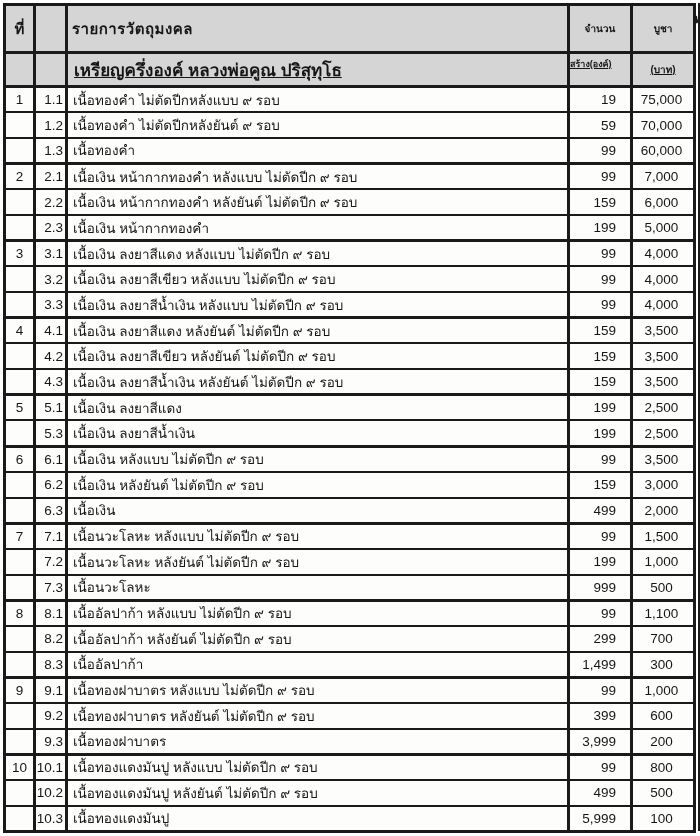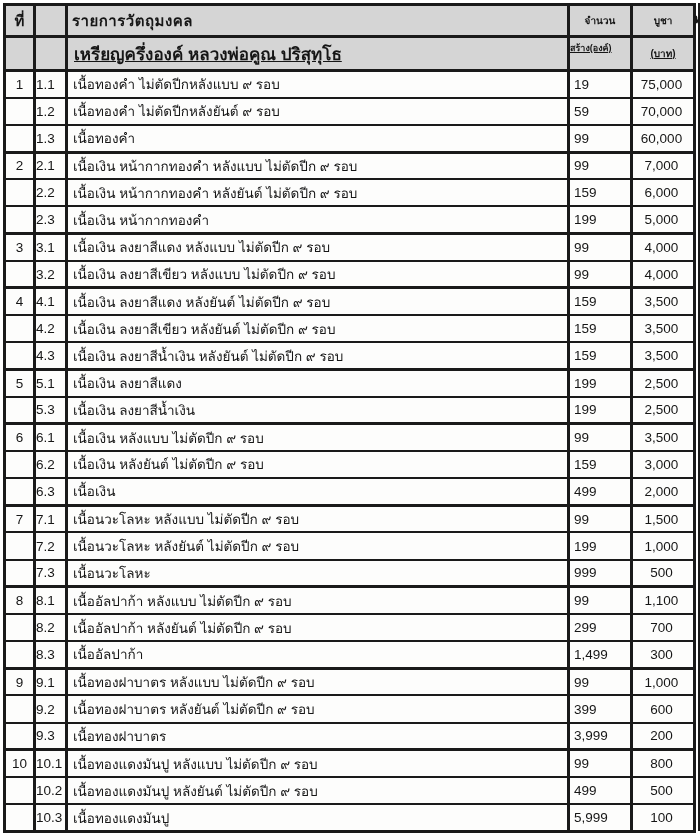--- a/index.html
+++ b/index.html
@@ -38,32 +38,32 @@
     white-space:nowrap;
     font-size:13.5px;
     font-weight:500;
     vertical-align:middle;
   }
   table.price-table{border:3px solid var(--border);}
   tr.hrow1{height:27px;}
   tr.hrow1 th{background:var(--header-bg);font-weight:bold;}
   tr.hrow1 .h-no{font-size:15px;text-align:center;}
   tr.hrow1 .h-item{font-size:15px;text-align:left;letter-spacing:.5px;}
-  tr.hrow1 .h-qty,tr.hrow1 .h-price{font-size:10px;text-align:center;padding:7px 1px;}
+  tr.hrow1 .h-qty,tr.hrow1 .h-price{font-size:10px;text-align:center;padding:15px 1px;}
   tr.hrow2{height:34px;}
   tr.hrow2 td{background:var(--header-bg);border-top:3px solid var(--border);text-decoration:underline;}
   tr.hrow2 .sh-item{font-size:17px;font-weight:bold;text-align:left;padding-left:6px;}
   tr.hrow2 .sh-qty{font-size:9px;font-weight:bold;text-align:left;vertical-align:bottom;padding:0 0 14px 0;}
   tr.hrow2 .sh-price{font-size:10px;font-weight:bold;text-align:center;}
   tbody tr{height:25px;}
   tbody tr.group-start td{border-top-width:3px;}
   td.c-no{text-align:center;}
-  td.c-sub{padding:0 2px 0 0;}
+  td.c-sub{text-align:right;padding:0 2px 0 0;}
   td.c-item{text-align:left;padding-left:5px;margin-left:37px;}
-  td.c-qty{text-align:left;padding-right:14px;}
+  td.c-qty{text-align:right;padding-right:14px;}
   td.c-price{text-align:center;padding-right:7px;}
   .edge-line{position:absolute;left:698px;top:3px;width:2px;height:828px;background:var(--border);}
   .edge-glyph{position:absolute;left:694px;top:8px;width:6px;height:18px;overflow:hidden;font-size:13px;font-weight:bold;}
 </style>
 </head>
 <body>
 
 <div class="page">
 
   <table class="price-table">
@@ -140,20 +140,27 @@
           <td class="c-qty">99</td>
           <td class="c-price">4,000</td>
         </tr>
         <tr>
           <td class="c-no"></td>
           <td class="c-sub">3.2</td>
           <td class="c-item">เนื้อเงิน  ลงยาสีเขียว หลังแบบ ไม่ตัดปีก ๙ รอบ</td>
           <td class="c-qty">99</td>
           <td class="c-price">4,000</td>
         </tr>
+        <tr>
+          <td class="c-no"></td>
+          <td class="c-sub">3.3</td>
+          <td class="c-item">เนื้อเงิน  ลงยาสีน้ำเงิน หลังแบบ ไม่ตัดปีก ๙ รอบ</td>
+          <td class="c-qty">99</td>
+          <td class="c-price">4,000</td>
+        </tr>
         <tr class="group-start">
           <td class="c-no">4</td>
           <td class="c-sub">4.1</td>
           <td class="c-item">เนื้อเงิน  ลงยาสีแดง หลังยันต์ ไม่ตัดปีก ๙ รอบ</td>
           <td class="c-qty">159</td>
           <td class="c-price">3,500</td>
         </tr>
         <tr>
           <td class="c-no"></td>
           <td class="c-sub">4.2</td>

